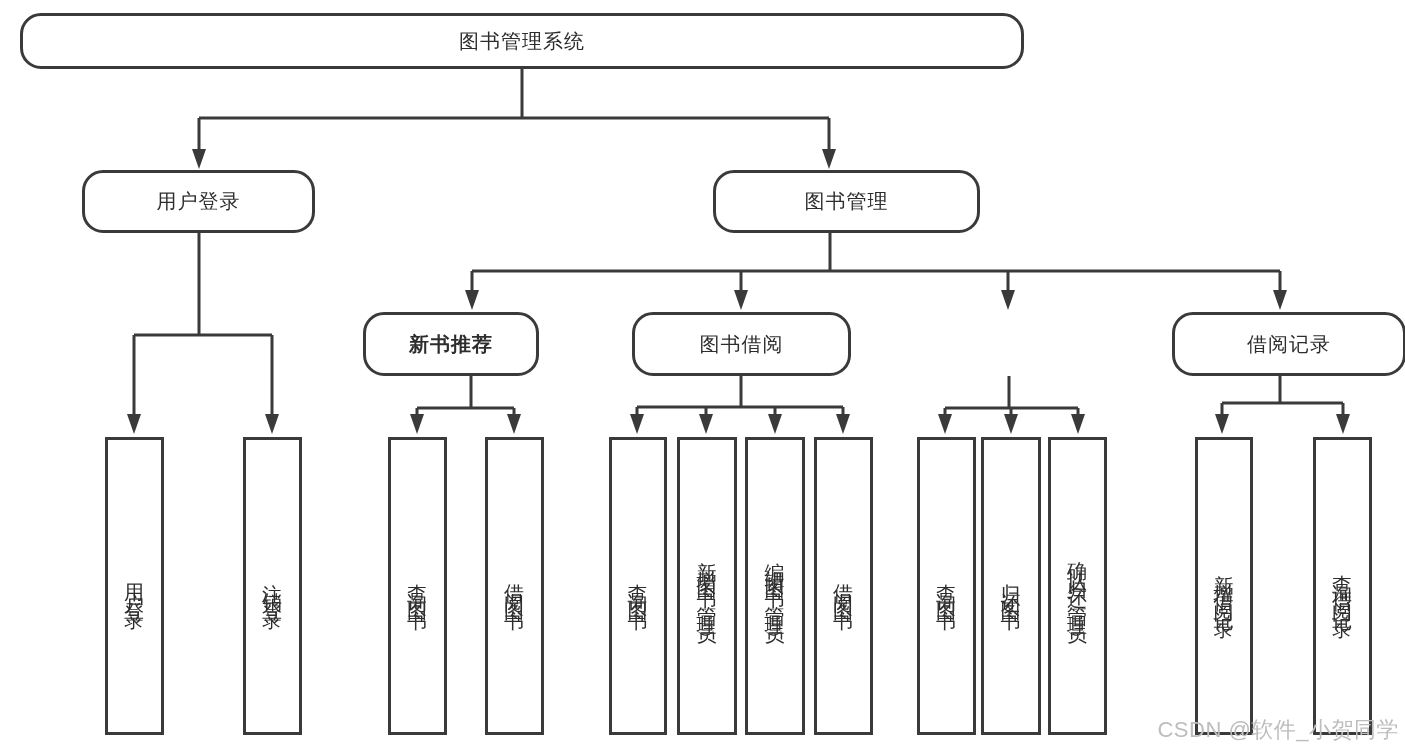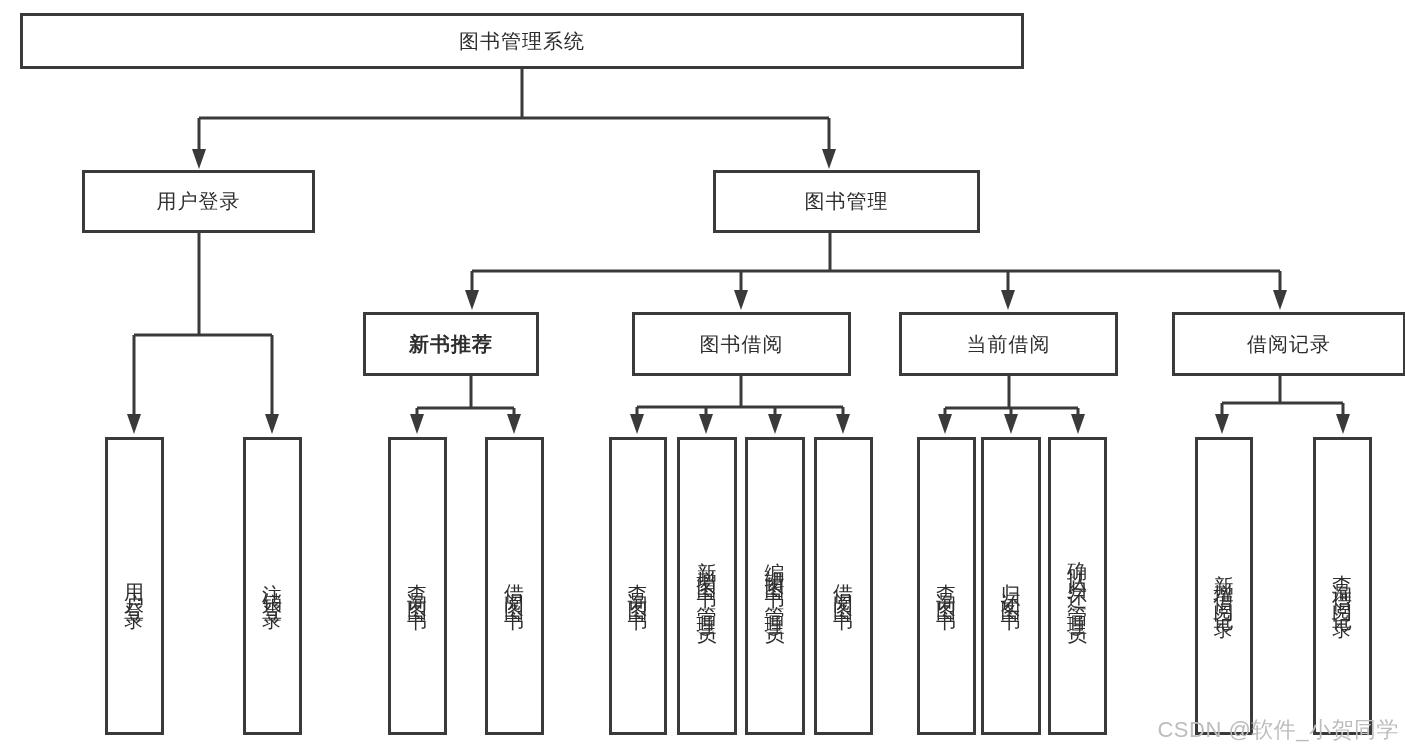--- a/index.html
+++ b/index.html
@@ -30,20 +30,21 @@
     display: flex;
     align-items: center;
     justify-content: center;
     color: #2d2d2d;
     z-index: 2;
   }
   .h-box {
     font-size: 20px;
     letter-spacing: 1px;
     white-space: nowrap;
+    border-radius: 21px;
   }
   .v-box {
     writing-mode: vertical-rl;
     text-orientation: mixed;
     font-size: 20px;
     letter-spacing: 9px;
     line-height: 1;
   }
   #watermark {
     position: absolute;
@@ -120,21 +121,20 @@
     </g>
   </svg>
 
   <div class="box h-box" style="left:20px; top:13px; width:1004px; height:56px;">图书管理系统</div>
 
   <div class="box h-box" style="left:82px; top:170px; width:233px; height:63px;">用户登录</div>
   <div class="box h-box" style="left:713px; top:170px; width:267px; height:63px;">图书管理</div>
 
   <div class="box h-box" style="left:363px; top:312px; width:176px; height:64px;font-weight:bold;">新书推荐</div>
   <div class="box h-box" style="left:632px; top:312px; width:219px; height:64px;">图书借阅</div>
-  <div class="box h-box" style="left:899px; top:312px; width:219px; height:64px;">当前借阅</div>
   <div class="box h-box" style="left:1172px; top:312px; width:234px; height:64px;">借阅记录</div>
 
   <div class="box v-box" style="left:105px; top:437px; width:59px; height:298px;">用户登录</div>
   <div class="box v-box" style="left:243px; top:437px; width:59px; height:298px;">注销登录</div>
 
   <div class="box v-box" style="left:388px; top:437px; width:59px; height:298px;">查询图书</div>
   <div class="box v-box" style="left:485px; top:437px; width:59px; height:298px;">借阅图书</div>
 
   <div class="box v-box" style="left:609px; top:437px; width:58px; height:298px;">查询图书</div>
   <div class="box v-box" style="left:677px; top:437px; width:60px; height:298px;">新增图书（管理员）</div>

